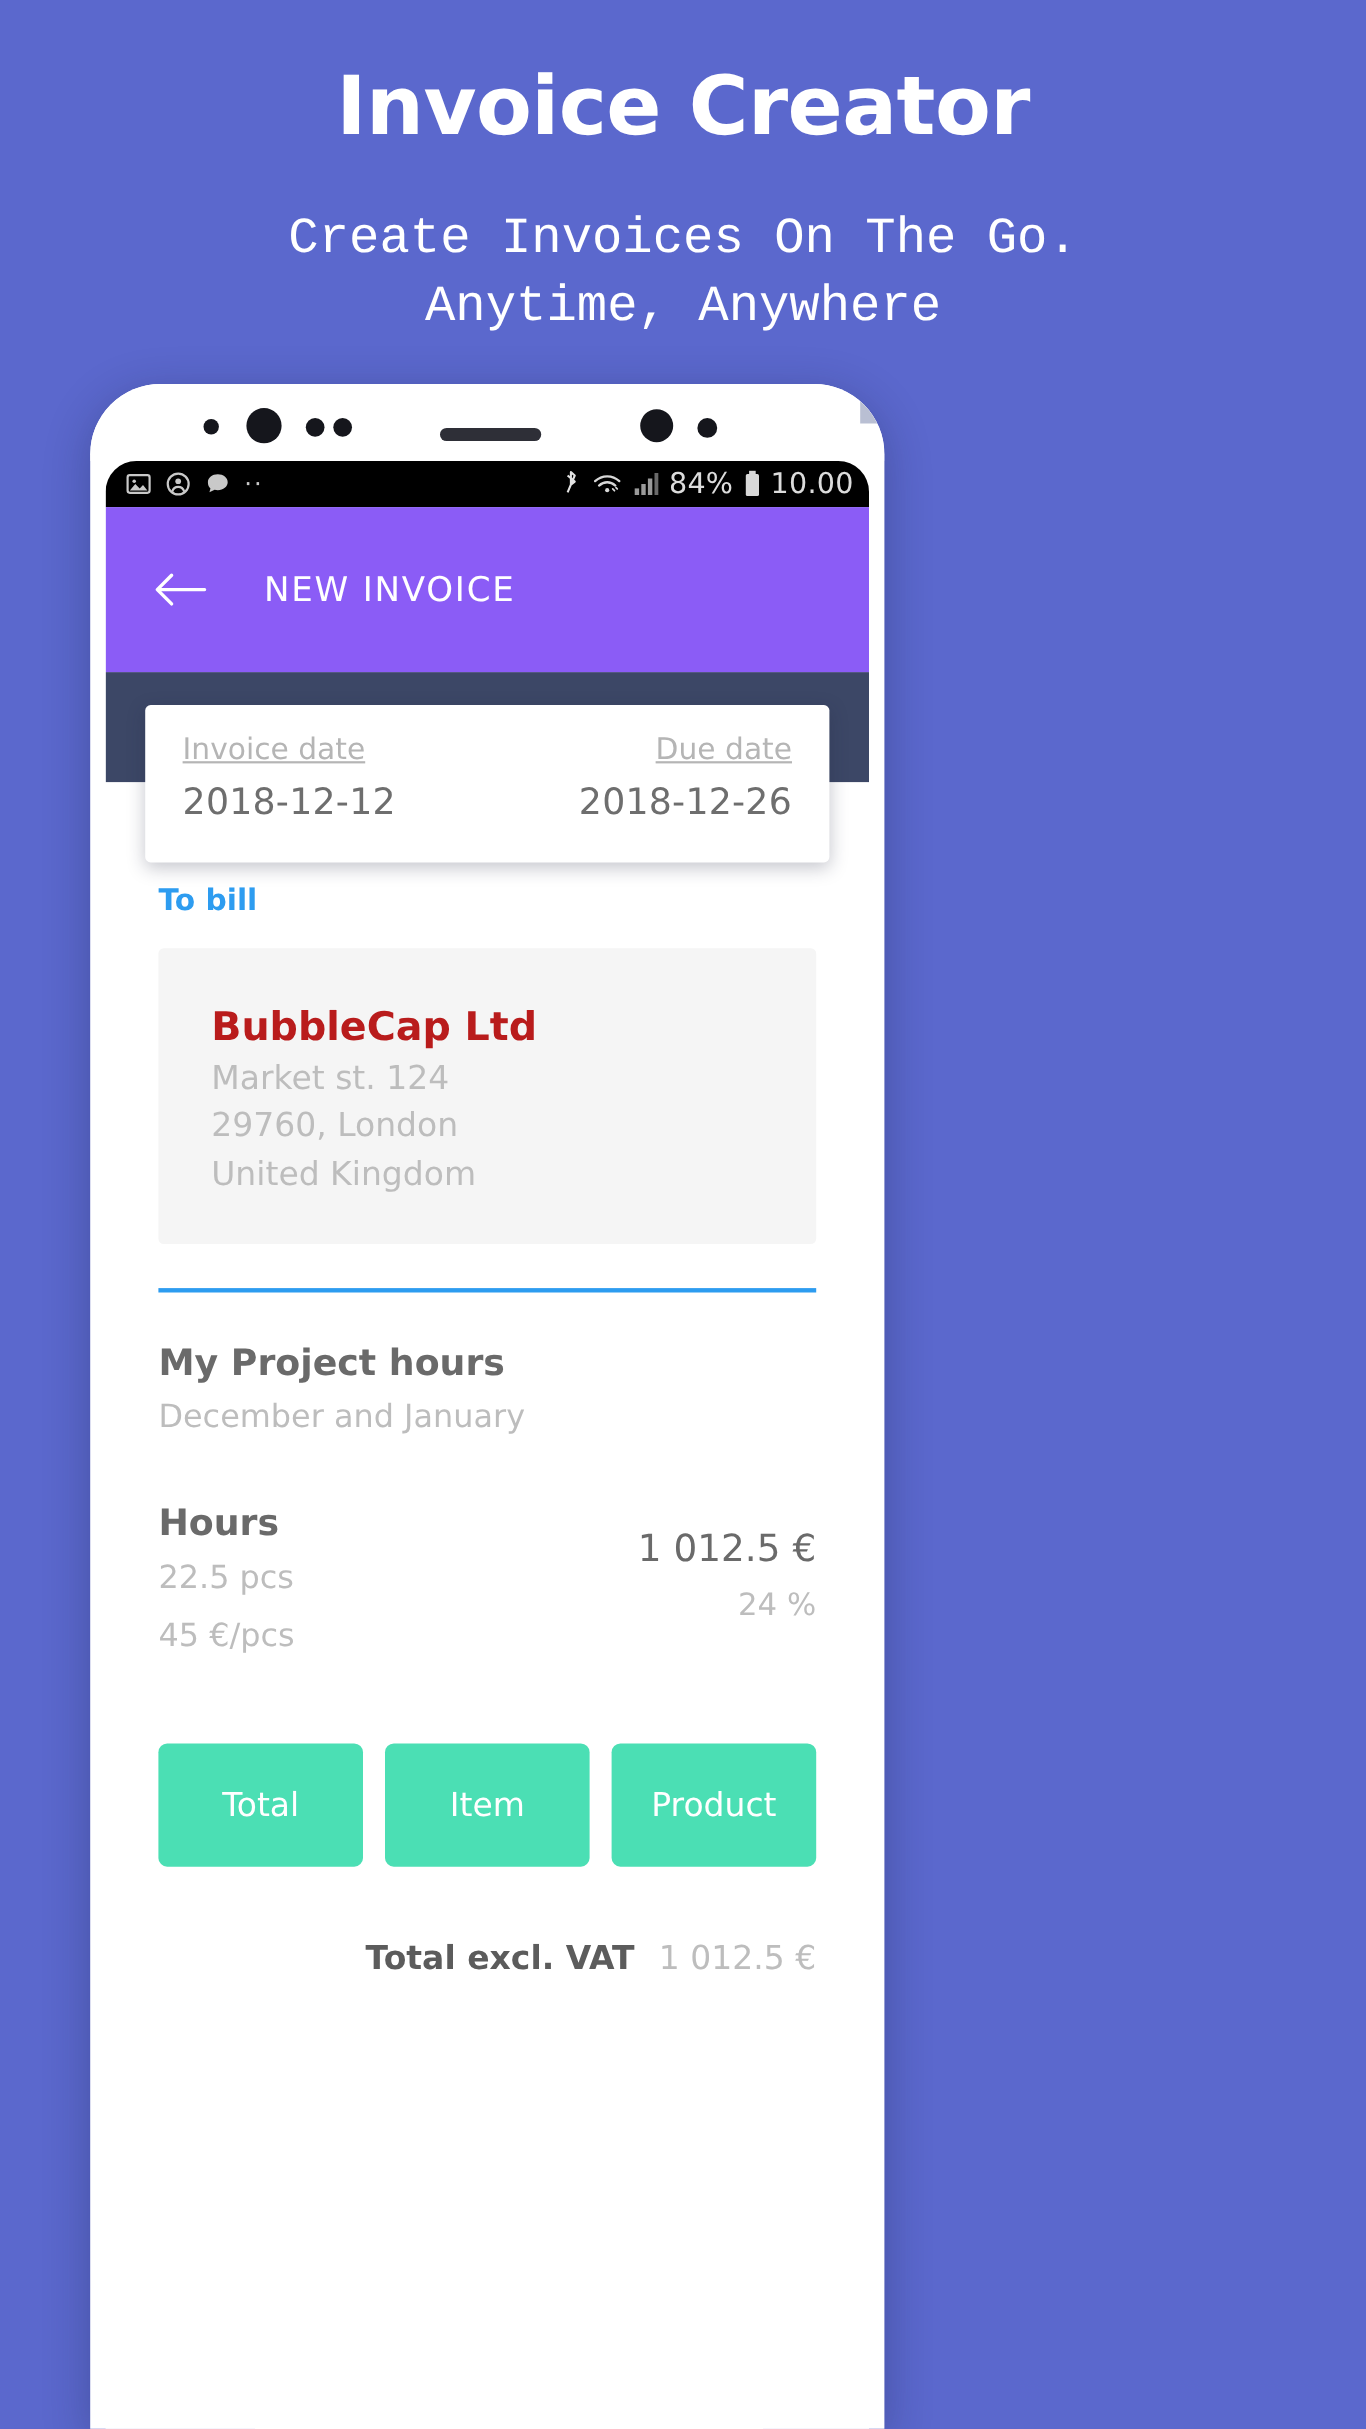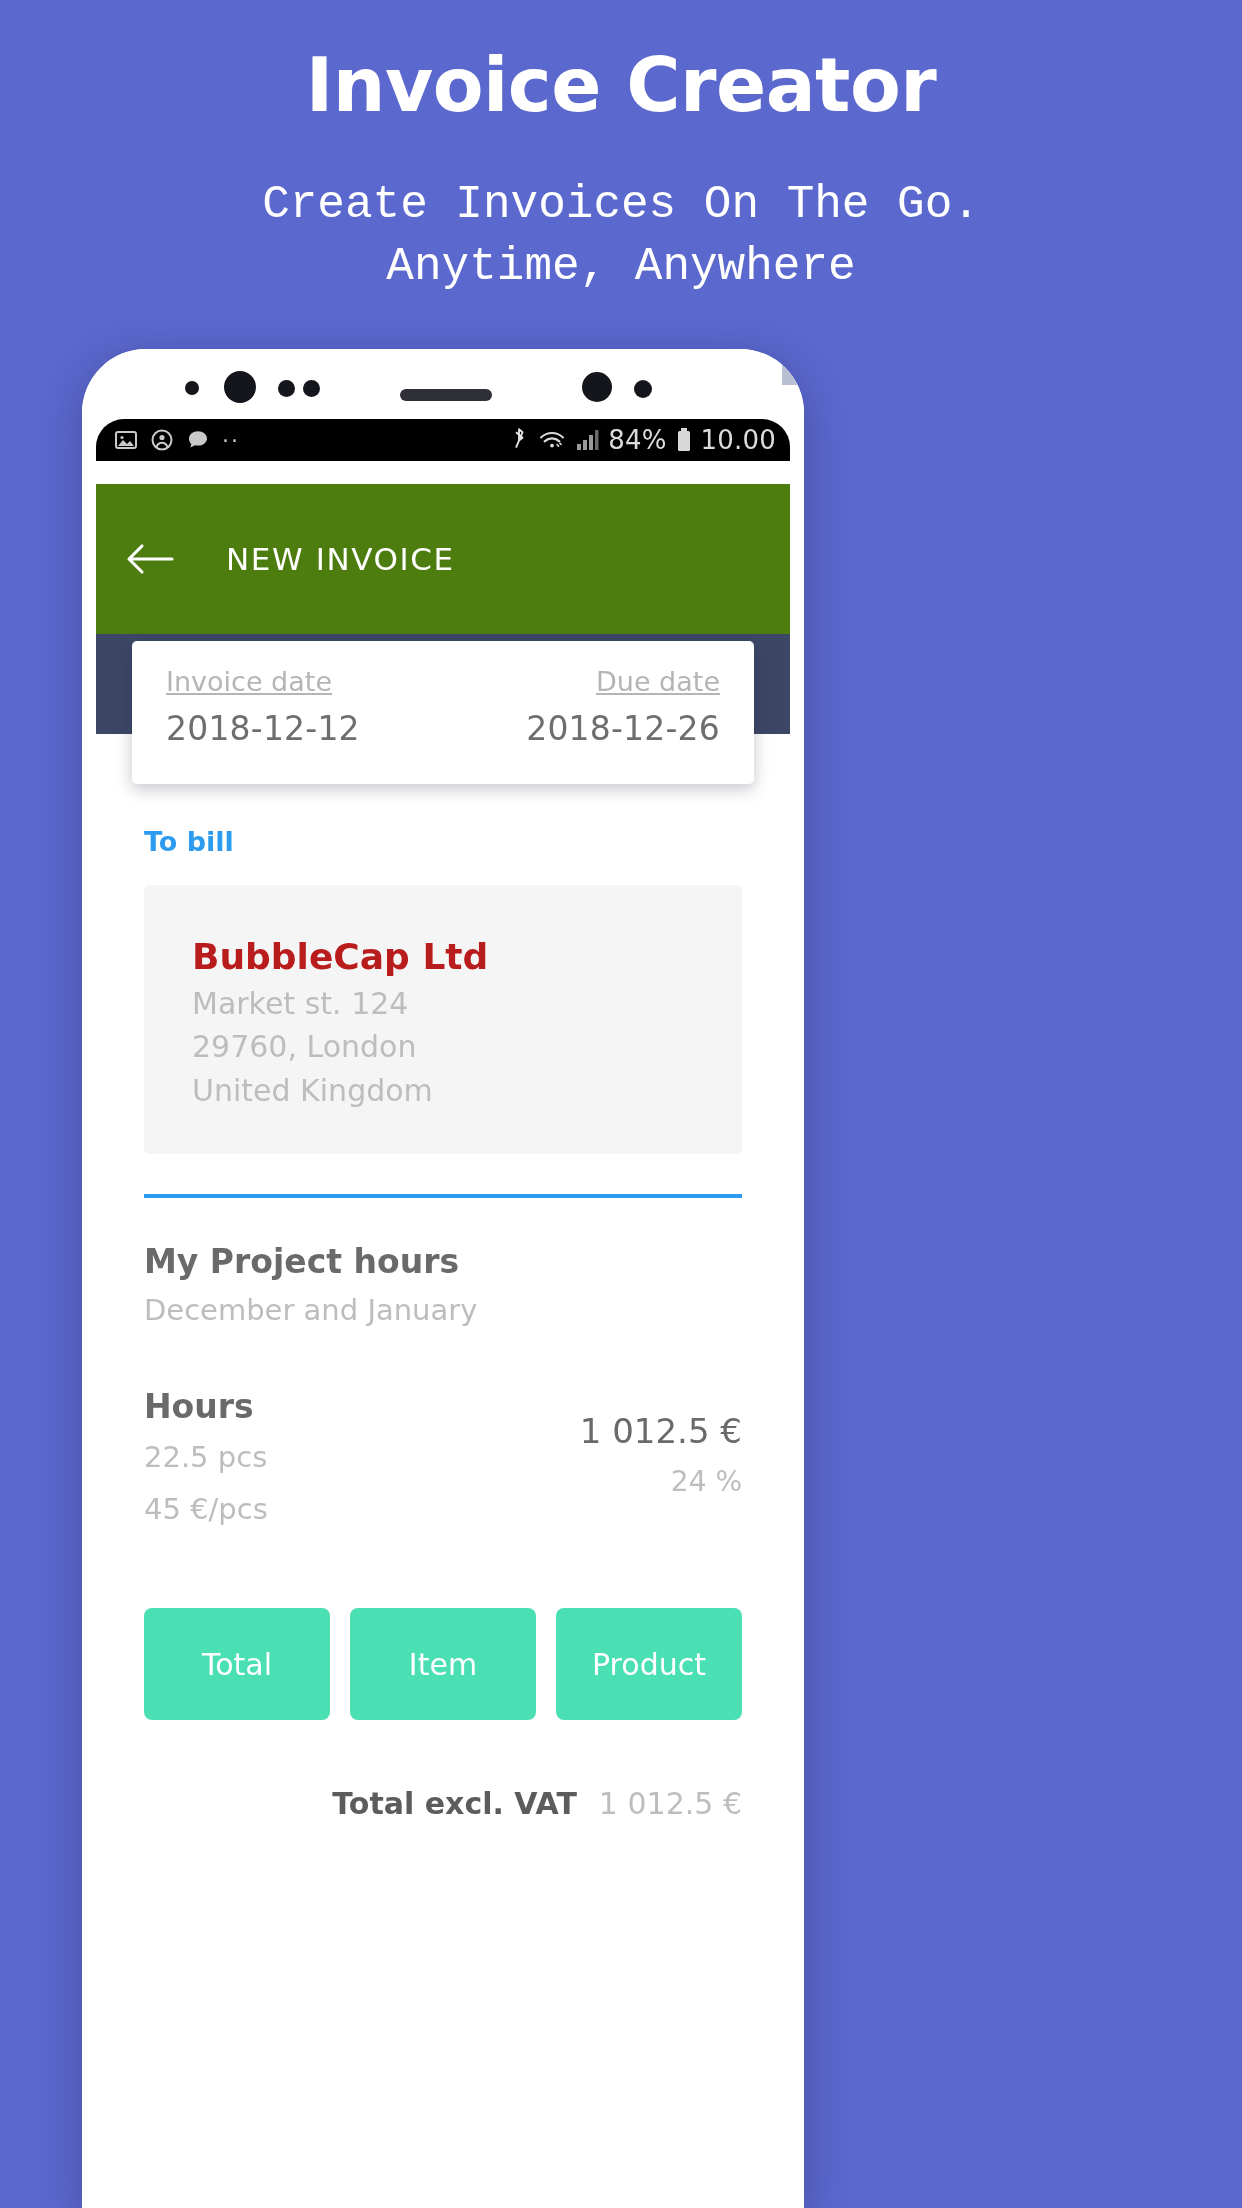--- a/index.html
+++ b/index.html
@@ -5,21 +5,21 @@
   * { margin:0; padding:0; box-sizing:border-box; }
   html, body { width:1242px; height:2208px; overflow:hidden; }
   body {
     font-family:"DejaVu Sans", sans-serif;
     background:#5b68cd;
     position:relative;
   }
 
   
   .promo {
-    position:absolute; left:0; top:0; width:1242px; height:360px;
+    position:absolute; left:0; top:12px; width:1242px; height:360px;
     display:flex; flex-direction:column; align-items:center;
     padding-top:48px;
   }
   .promo-title {
     color:#ffffff;
     font-size:74px;
     font-weight:bold;
     letter-spacing:-0.5px;
     line-height:1.0;
   }
@@ -74,25 +74,24 @@
     padding:0 14px 0 18px;
     color:#c9c9c9;
   }
   .sb-left { display:flex; align-items:center; gap:12px; }
   .sb-right { margin-left:auto; display:flex; align-items:center; gap:9px; }
   .sb-text { font-size:26px; color:#dcdcdc; letter-spacing:0.2px; }
   .sb-icon { display:inline-flex; align-items:center; }
   .dots2 { letter-spacing:2px; font-size:22px; color:#c9c9c9; }
 
   .appbar {
-    height:150px; background:#4d7c0f;
+    height:150px; background:#8b5cf6;
     display:flex; align-items:center;
-    padding-left:30px;
+    padding-left:44px;
     position:relative;
-    margin-top:23px;
   }
   .appbar-title {
     color:#ffffff; font-size:31px; letter-spacing:1.6px;
     font-weight:400; margin-left:52px;
   }
   .appbar-fill {
     height:100px; background:#3c4766;
   }
 
   

